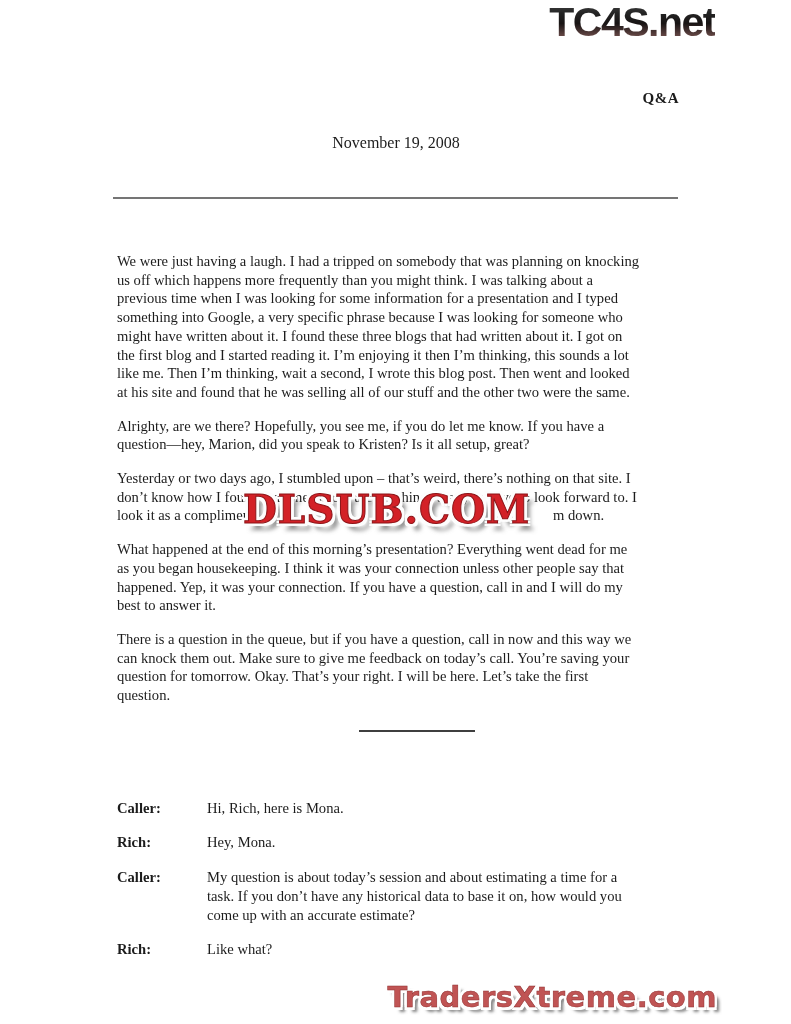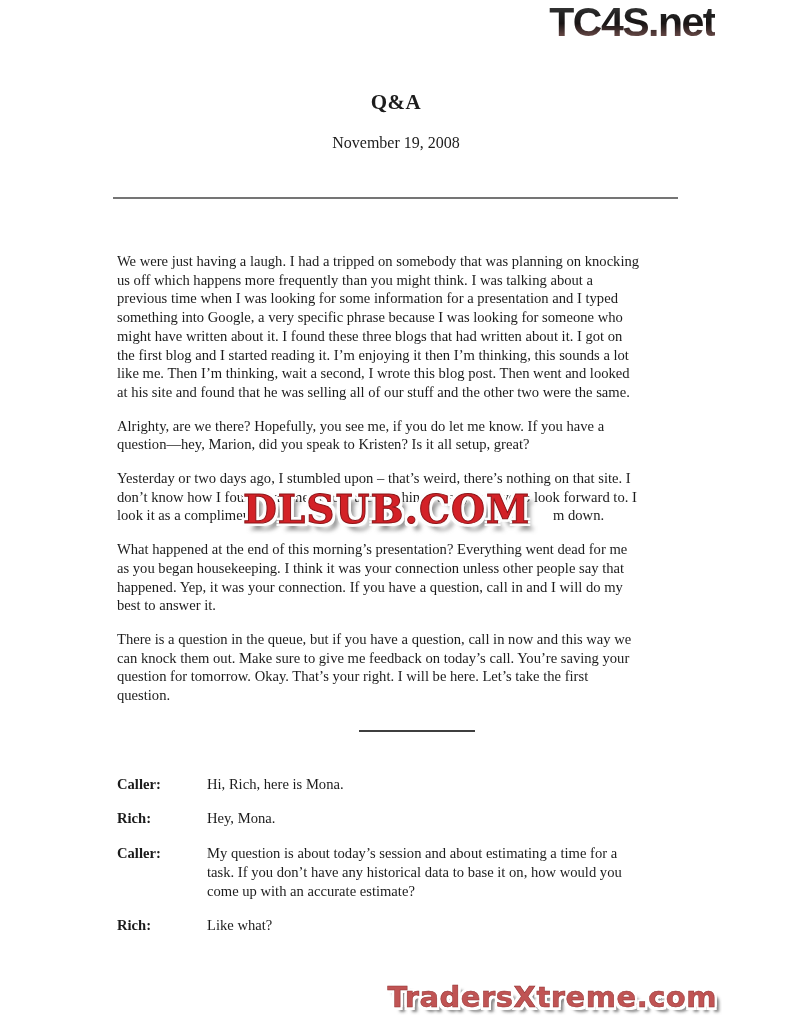--- a/index.html
+++ b/index.html
@@ -27,22 +27,22 @@
     -webkit-background-clip: text;
     background-clip: text;
     color: transparent;
   }
 
   .doc-title {
     position: absolute;
     top: 90px;
     left: 113px;
     width: 566px;
-    text-align: center;
-    font-size: 21px;
+    text-align: right;
+    font-size: 15px;
     font-weight: bold;
     letter-spacing: 0.5px;
   }
   .doc-date {
     position: absolute;
     top: 134px;
     left: 113px;
     width: 566px;
     text-align: center;
     font-size: 16px;
@@ -69,21 +69,21 @@
   .para-lines { white-space: pre; margin: 0; }
   .obscured-line .gap { display: inline-block; width: 299px; }
 
   .divider-small {
     width: 116px;
     height: 0;
     border-top: 2px solid #3f3f3f;
     margin: 25px auto 0 auto;
   }
 
-  .dialogue { margin-top: 43px; }
+  .dialogue { margin-top: 67px; }
   .dialogue-entry {
     display: grid;
     grid-template-columns: 90px 1fr;
     margin-bottom: 16px;
   }
   .speaker { font-weight: bold; }
   .speech { white-space: pre; }
 
   
   .center-watermark {

